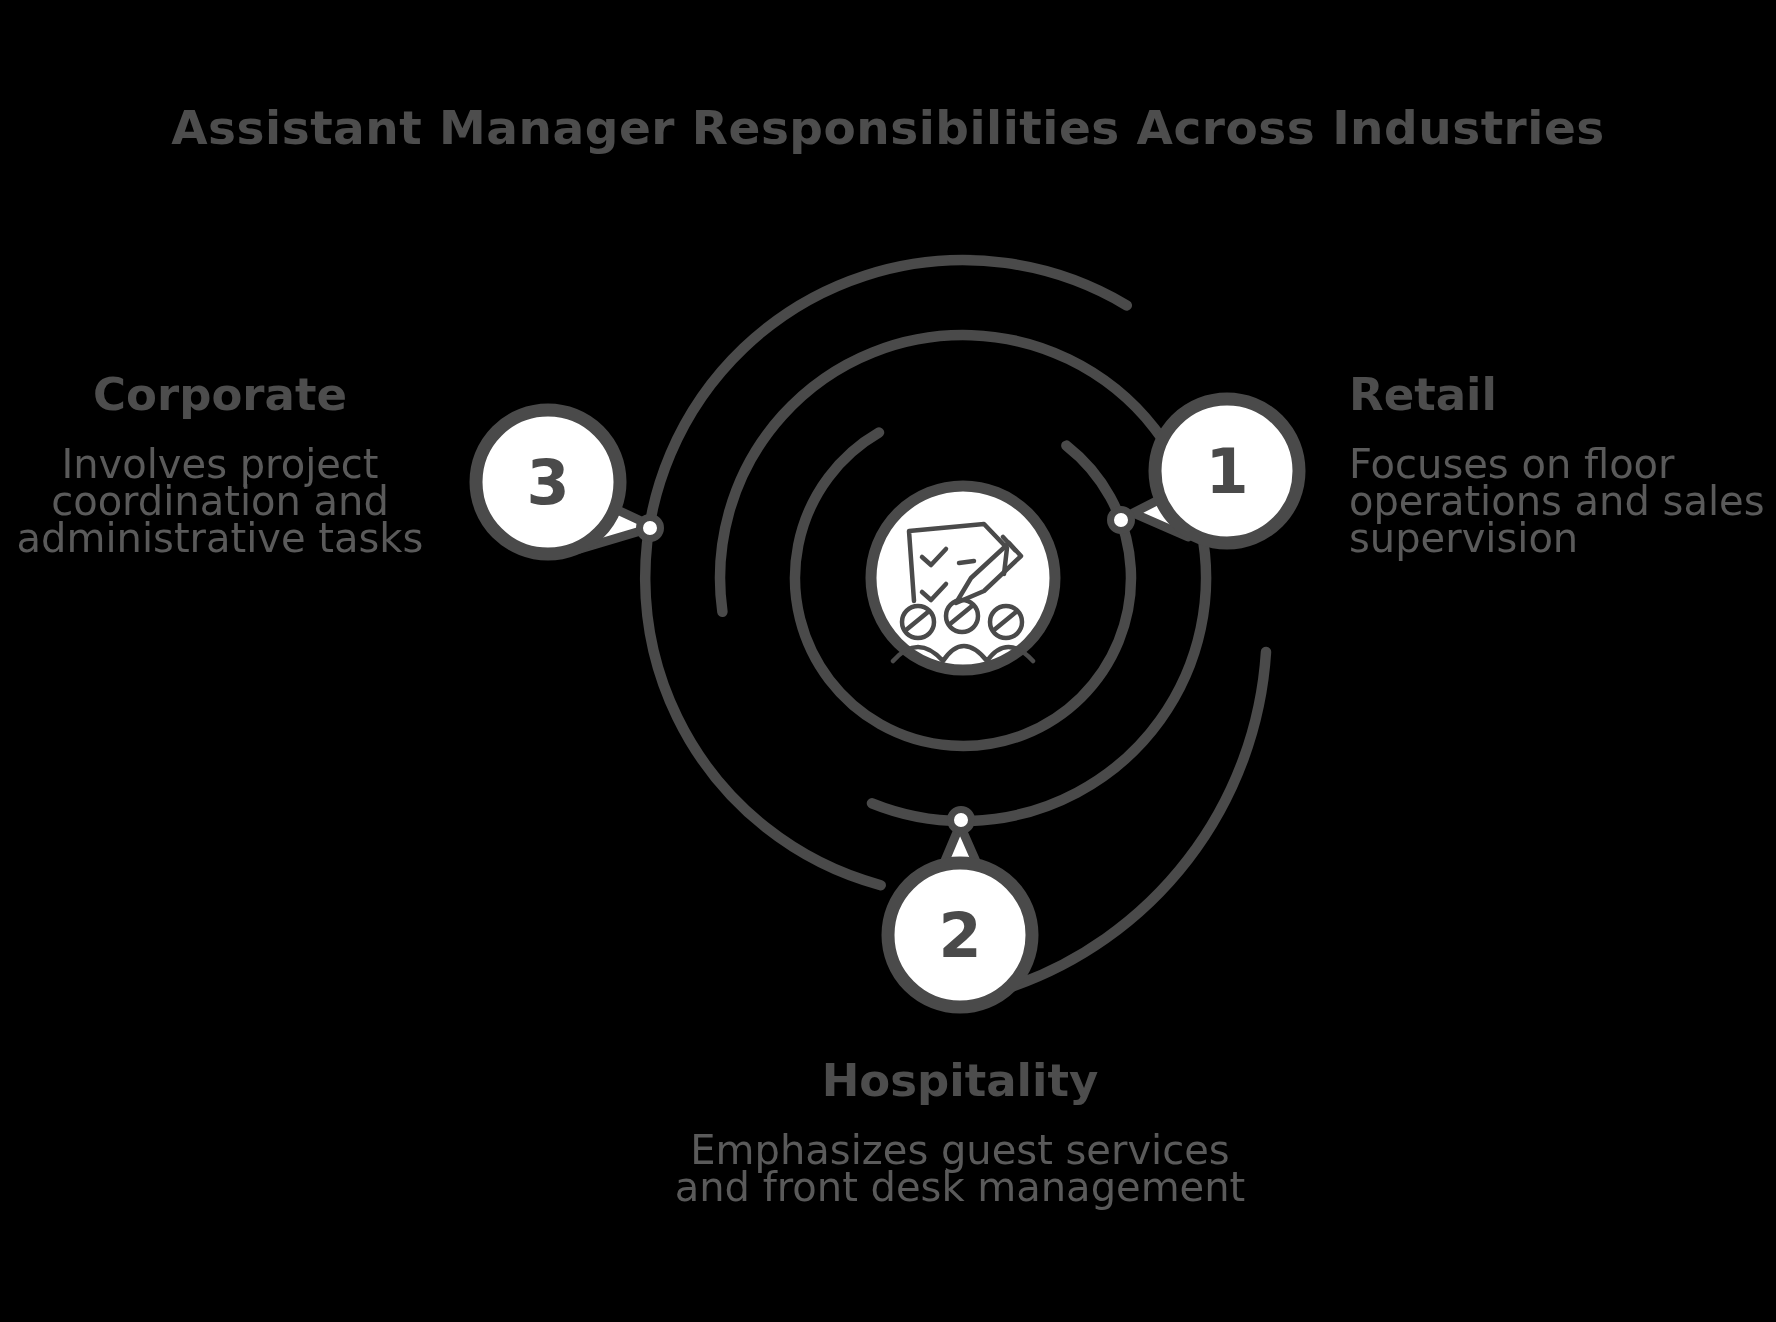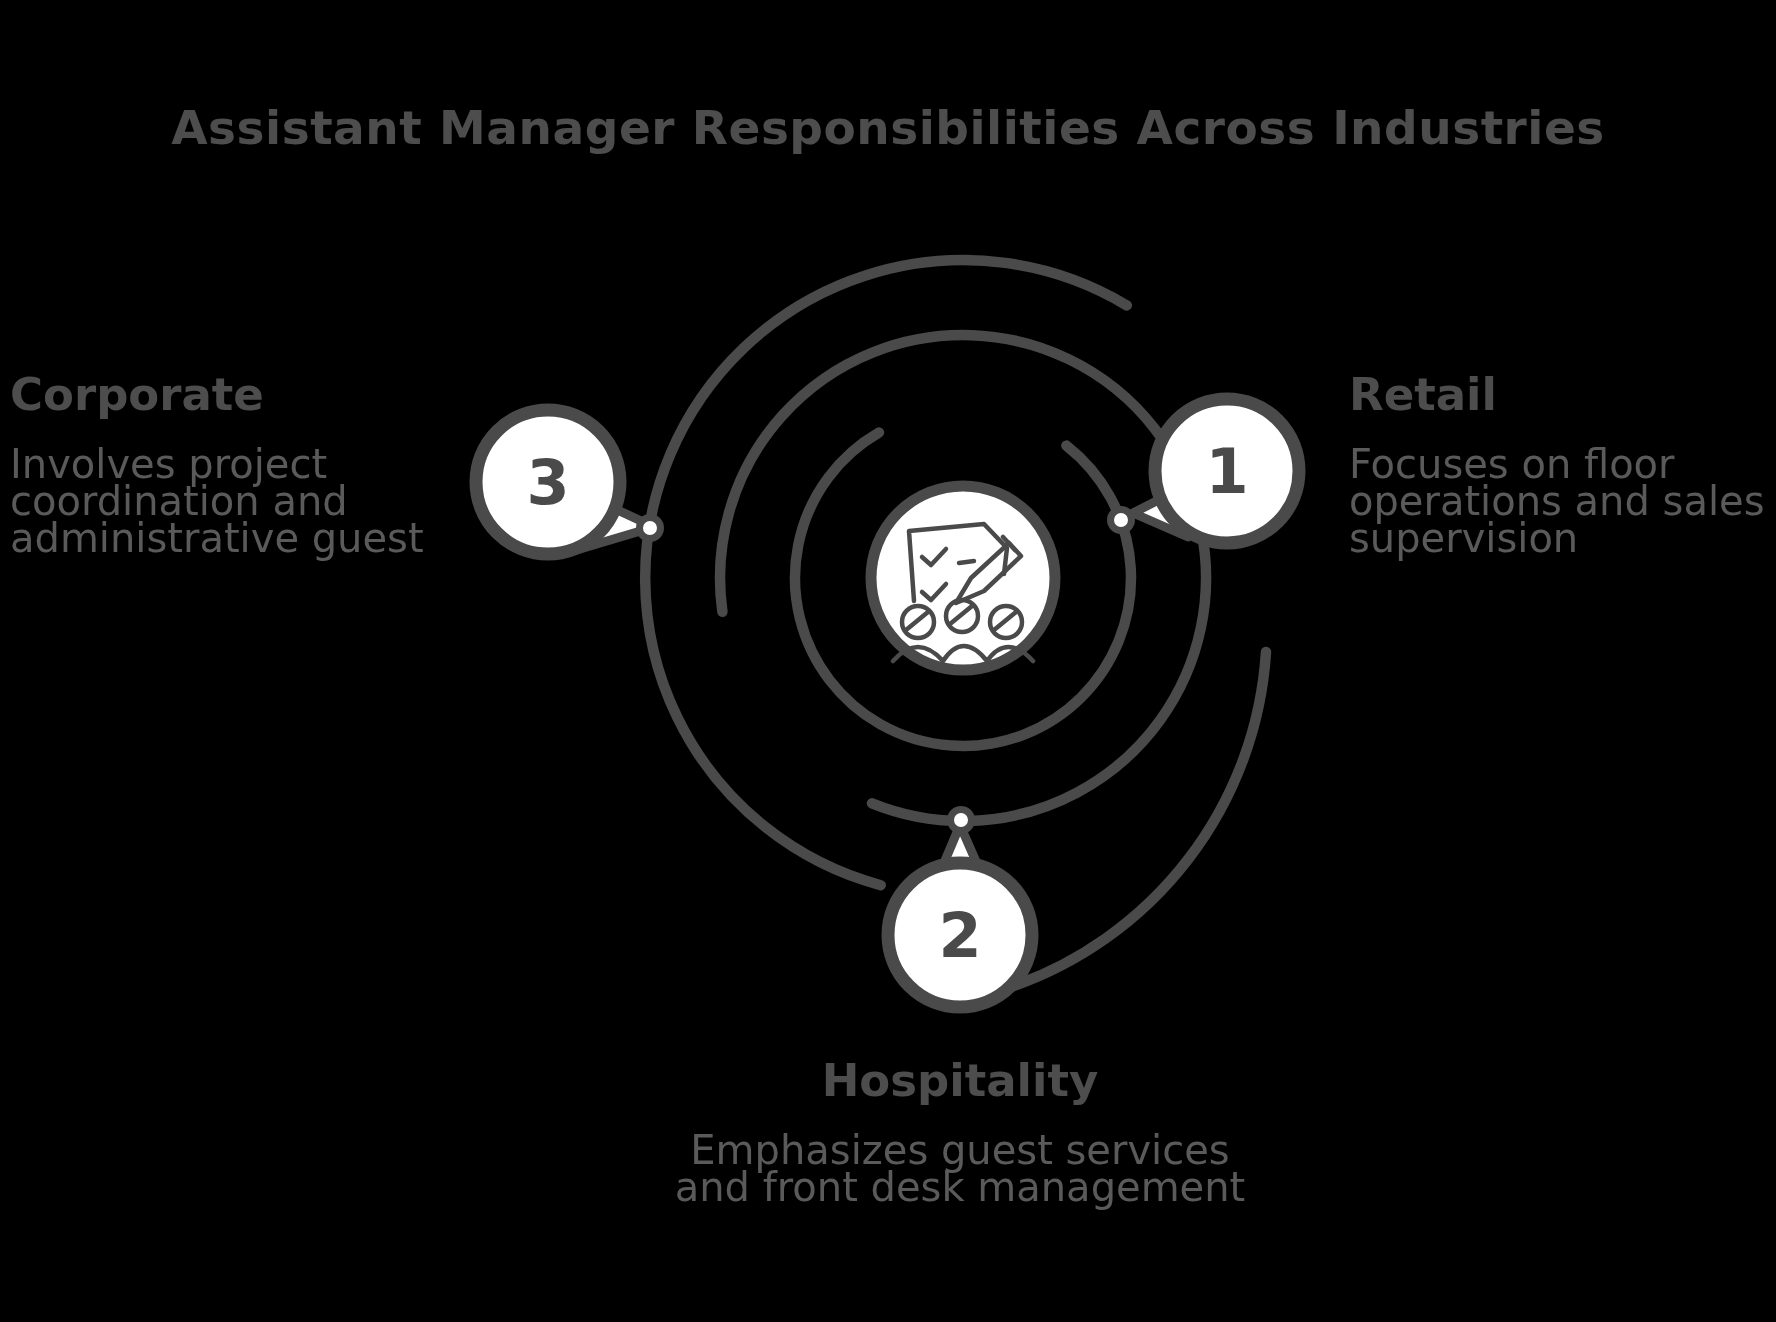--- a/index.html
+++ b/index.html
@@ -41,21 +41,21 @@
   .label-body {
     margin-top: 26px;
     font-size: 40px;
     color: #5a5a5a;
     line-height: 37px;
   }
   .label-body span { display: block; }
   .corporate-block {
     top: 370px;
     right: 1346px;
-    text-align: left;
+    text-align: center;
     width: 420px;
   }
   .retail-block {
     top: 370px;
     left: 1349px;
     text-align: left;
     width: 420px;
   }
   .hospitality-block {
     top: 1056px;
@@ -124,21 +124,21 @@
       <circle cx="1121" cy="520" r="10.5"></circle>
       <circle cx="961" cy="820" r="10.5"></circle>
     </g>
   </svg>
 
   <div class="label-block corporate-block">
     <div class="label-heading">Corporate</div>
     <div class="label-body">
       <span>Involves project</span>
       <span>coordination and</span>
-      <span>administrative guest</span>
+      <span>administrative tasks</span>
     </div>
   </div>
 
   <div class="label-block hospitality-block">
     <div class="label-heading">Hospitality</div>
     <div class="label-body">
       <span>Emphasizes guest services</span>
       <span>and front desk management</span>
     </div>
   </div>

